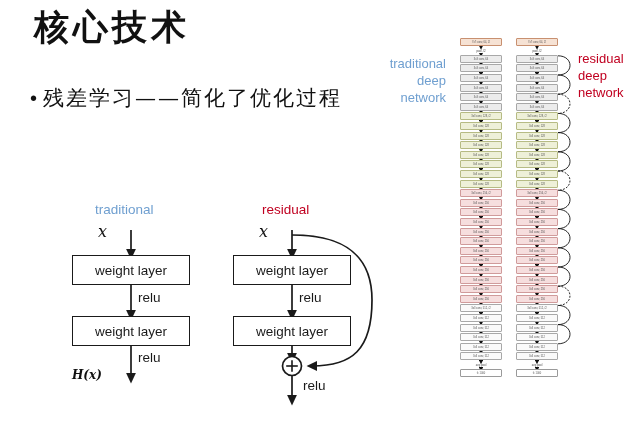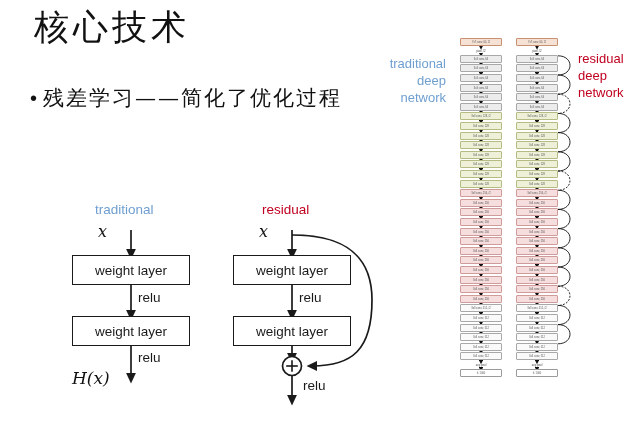--- a/index.html
+++ b/index.html
@@ -3,21 +3,21 @@
 <meta charset="utf-8">
 <style>
   html,body{margin:0;padding:0;background:#ffffff;}
   body{width:640px;height:425px;overflow:hidden;position:relative;
        font-family:"Liberation Sans",sans-serif;color:#1a1a1a;}
 
   
   #slide-title{
     position:absolute;left:34px;top:8px;
     font-family:"DejaVu Serif","Liberation Serif",serif;
-    font-weight:normal;font-size:35px;letter-spacing:4px;color:#111;
+    font-weight:bold;font-size:35px;letter-spacing:4px;color:#111;
     white-space:nowrap;line-height:1.1;
   }
 
   
   #bullet-row{
     position:absolute;left:30px;top:84px;display:flex;align-items:baseline;
   }
   #bullet-dot{
     font-size:20px;line-height:1;margin-right:6px;color:#111;
   }
@@ -36,21 +36,21 @@
   .col-label.red{color:#c00020;}
 
   .math-x{
     position:absolute;
     font-family:"DejaVu Serif","Liberation Serif",serif;
     font-style:italic;font-size:16px;color:#111;
   }
   .math-hx{
     position:absolute;
     font-family:"DejaVu Serif","Liberation Serif",serif;
-    font-style:italic;font-size:17px;color:#111;white-space:nowrap;
+    font-style:italic;font-size:12px;color:#111;white-space:nowrap;font-weight:bold;
   }
 
   .wbox{
     position:absolute;box-sizing:border-box;
     border:1.6px solid #1a1a1a;background:#fff;
     display:flex;align-items:center;justify-content:center;
     font-size:13.5px;color:#1a1a1a;white-space:nowrap;
   }
 
   .relu-label{

